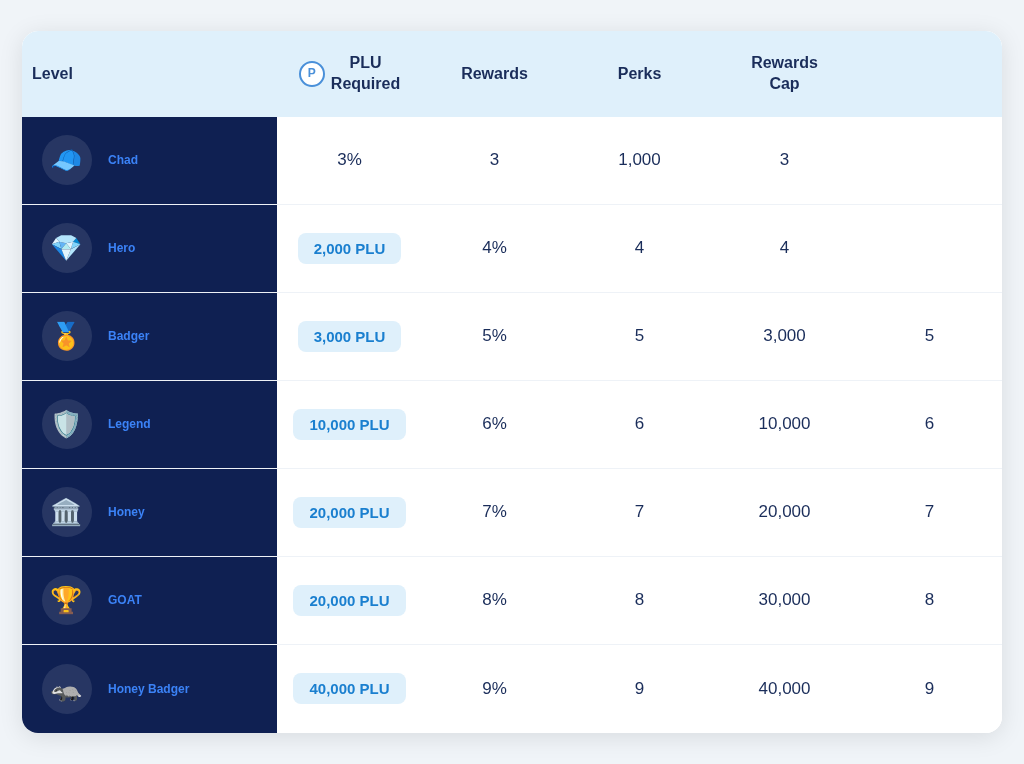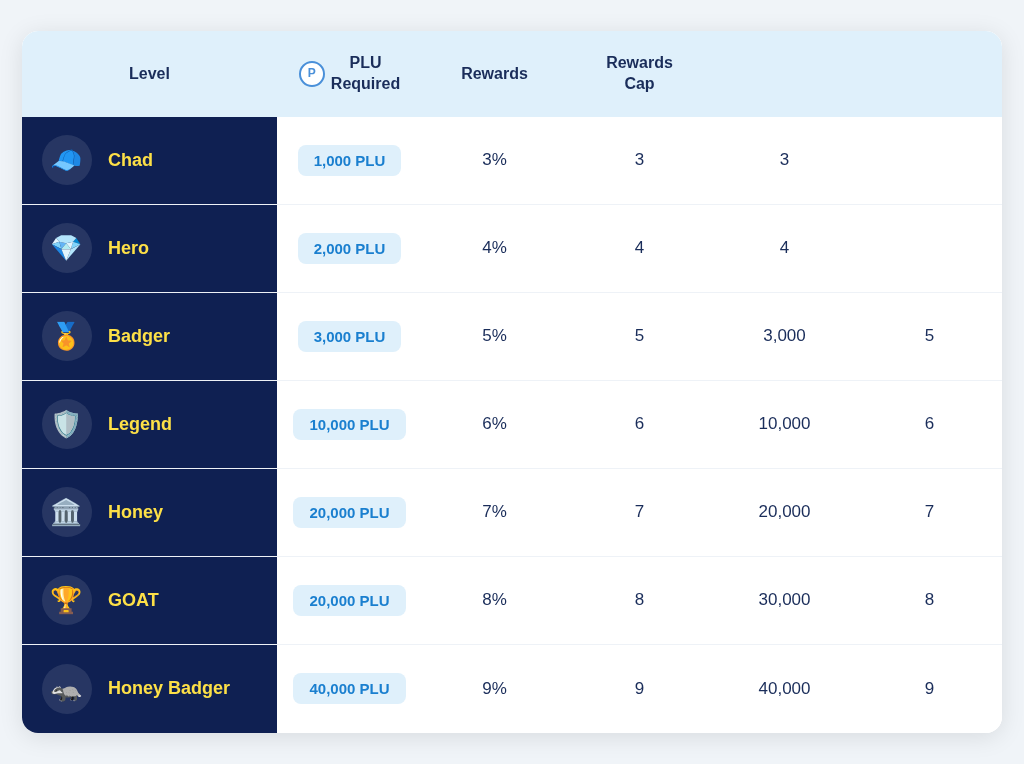--- a/index.html
+++ b/index.html
@@ -33,21 +33,21 @@
       color: #1a2d5a;
       text-align: center;
       display: flex;
       flex-direction: column;
       align-items: center;
       justify-content: center;
       line-height: 1.3;
     }
     .table-header .col-header:first-child {
       text-align: left;
-      align-items: center;
+      align-items: flex-start;
     }
     .plu-header-icon {
       display: inline-flex;
       align-items: center;
       gap: 6px;
     }
     .plu-circle {
       width: 26px;
       height: 26px;
       border-radius: 50%;
@@ -87,22 +87,22 @@
       height: 50px;
       border-radius: 50%;
       background: rgba(255,255,255,0.10);
       display: flex;
       align-items: center;
       justify-content: center;
       font-size: 26px;
       flex-shrink: 0;
     }
     .level-name {
-      color: #fde047;
-      font-size: 18px;
+      color: #3b82f6;
+      font-size: 12px;
       font-weight: 700;
       line-height: 1.2;
     }
     .data-cell {
       display: flex;
       align-items: center;
       justify-content: center;
       font-size: 17px;
       font-weight: 500;
       color: #1a2d5a;
@@ -130,35 +130,36 @@
     <div class="col-header">
       <span class="plu-header-icon">
         <span class="plu-circle">P</span>
         <span>PLU<br>Required</span>
       </span>
     </div>
     <div class="col-header">
       <span>Rewards</span>
     </div>
     <div class="col-header">
+      <span>Perks</span>
+    </div>
+    <div class="col-header">
       <span>Rewards<br>Cap</span>
     </div>
   </div>
 
   <div class="table-body" id="table-body">
   <div class="table-row">
     <div class="level-cell">
       <div class="level-icon">🧢</div>
       <span class="level-name">Chad</span>
     </div>
-    <div class="data-cell">
-      <span class="plu-badge">1,000 PLU</span>
-    </div>
     <div class="data-cell">3%</div>
     <div class="data-cell">3</div>
+    <div class="data-cell">1,000</div>
     <div class="data-cell">3</div>
   </div>
       <div class="table-row">
     <div class="level-cell">
       <div class="level-icon">💎</div>
       <span class="level-name">Hero</span>
     </div>
     <div class="data-cell">
       <span class="plu-badge">2,000 PLU</span>
     </div>

